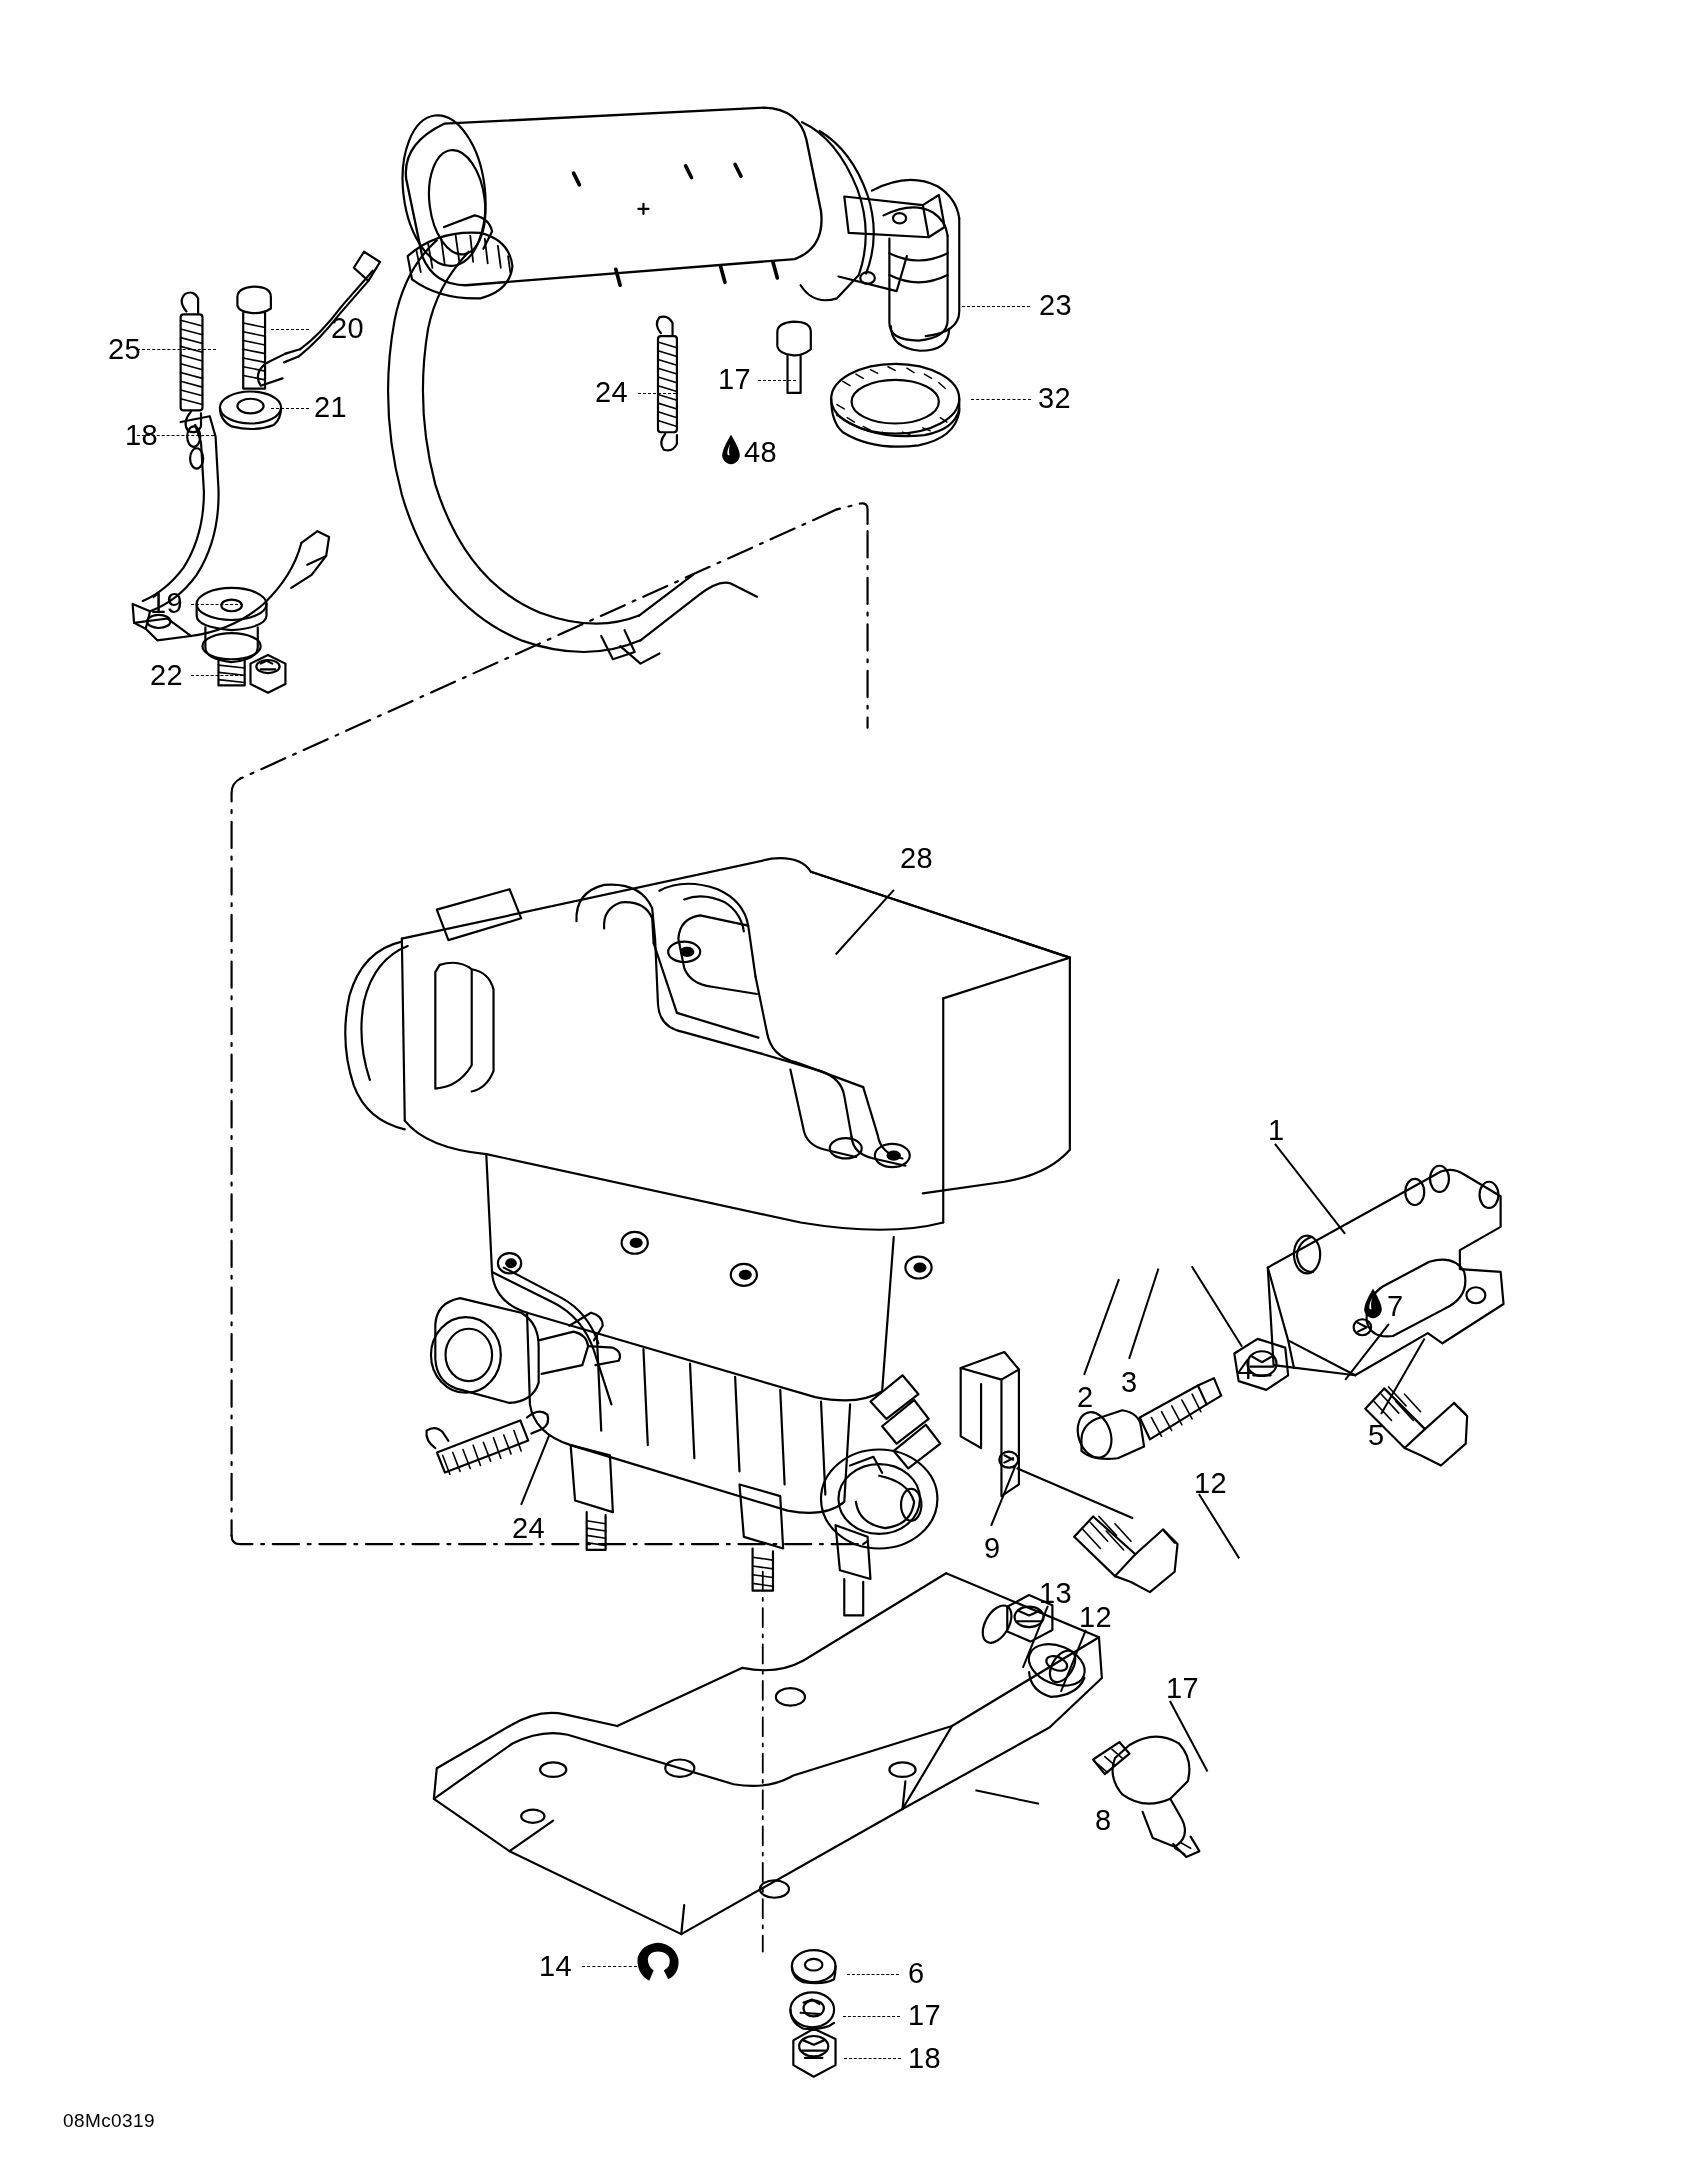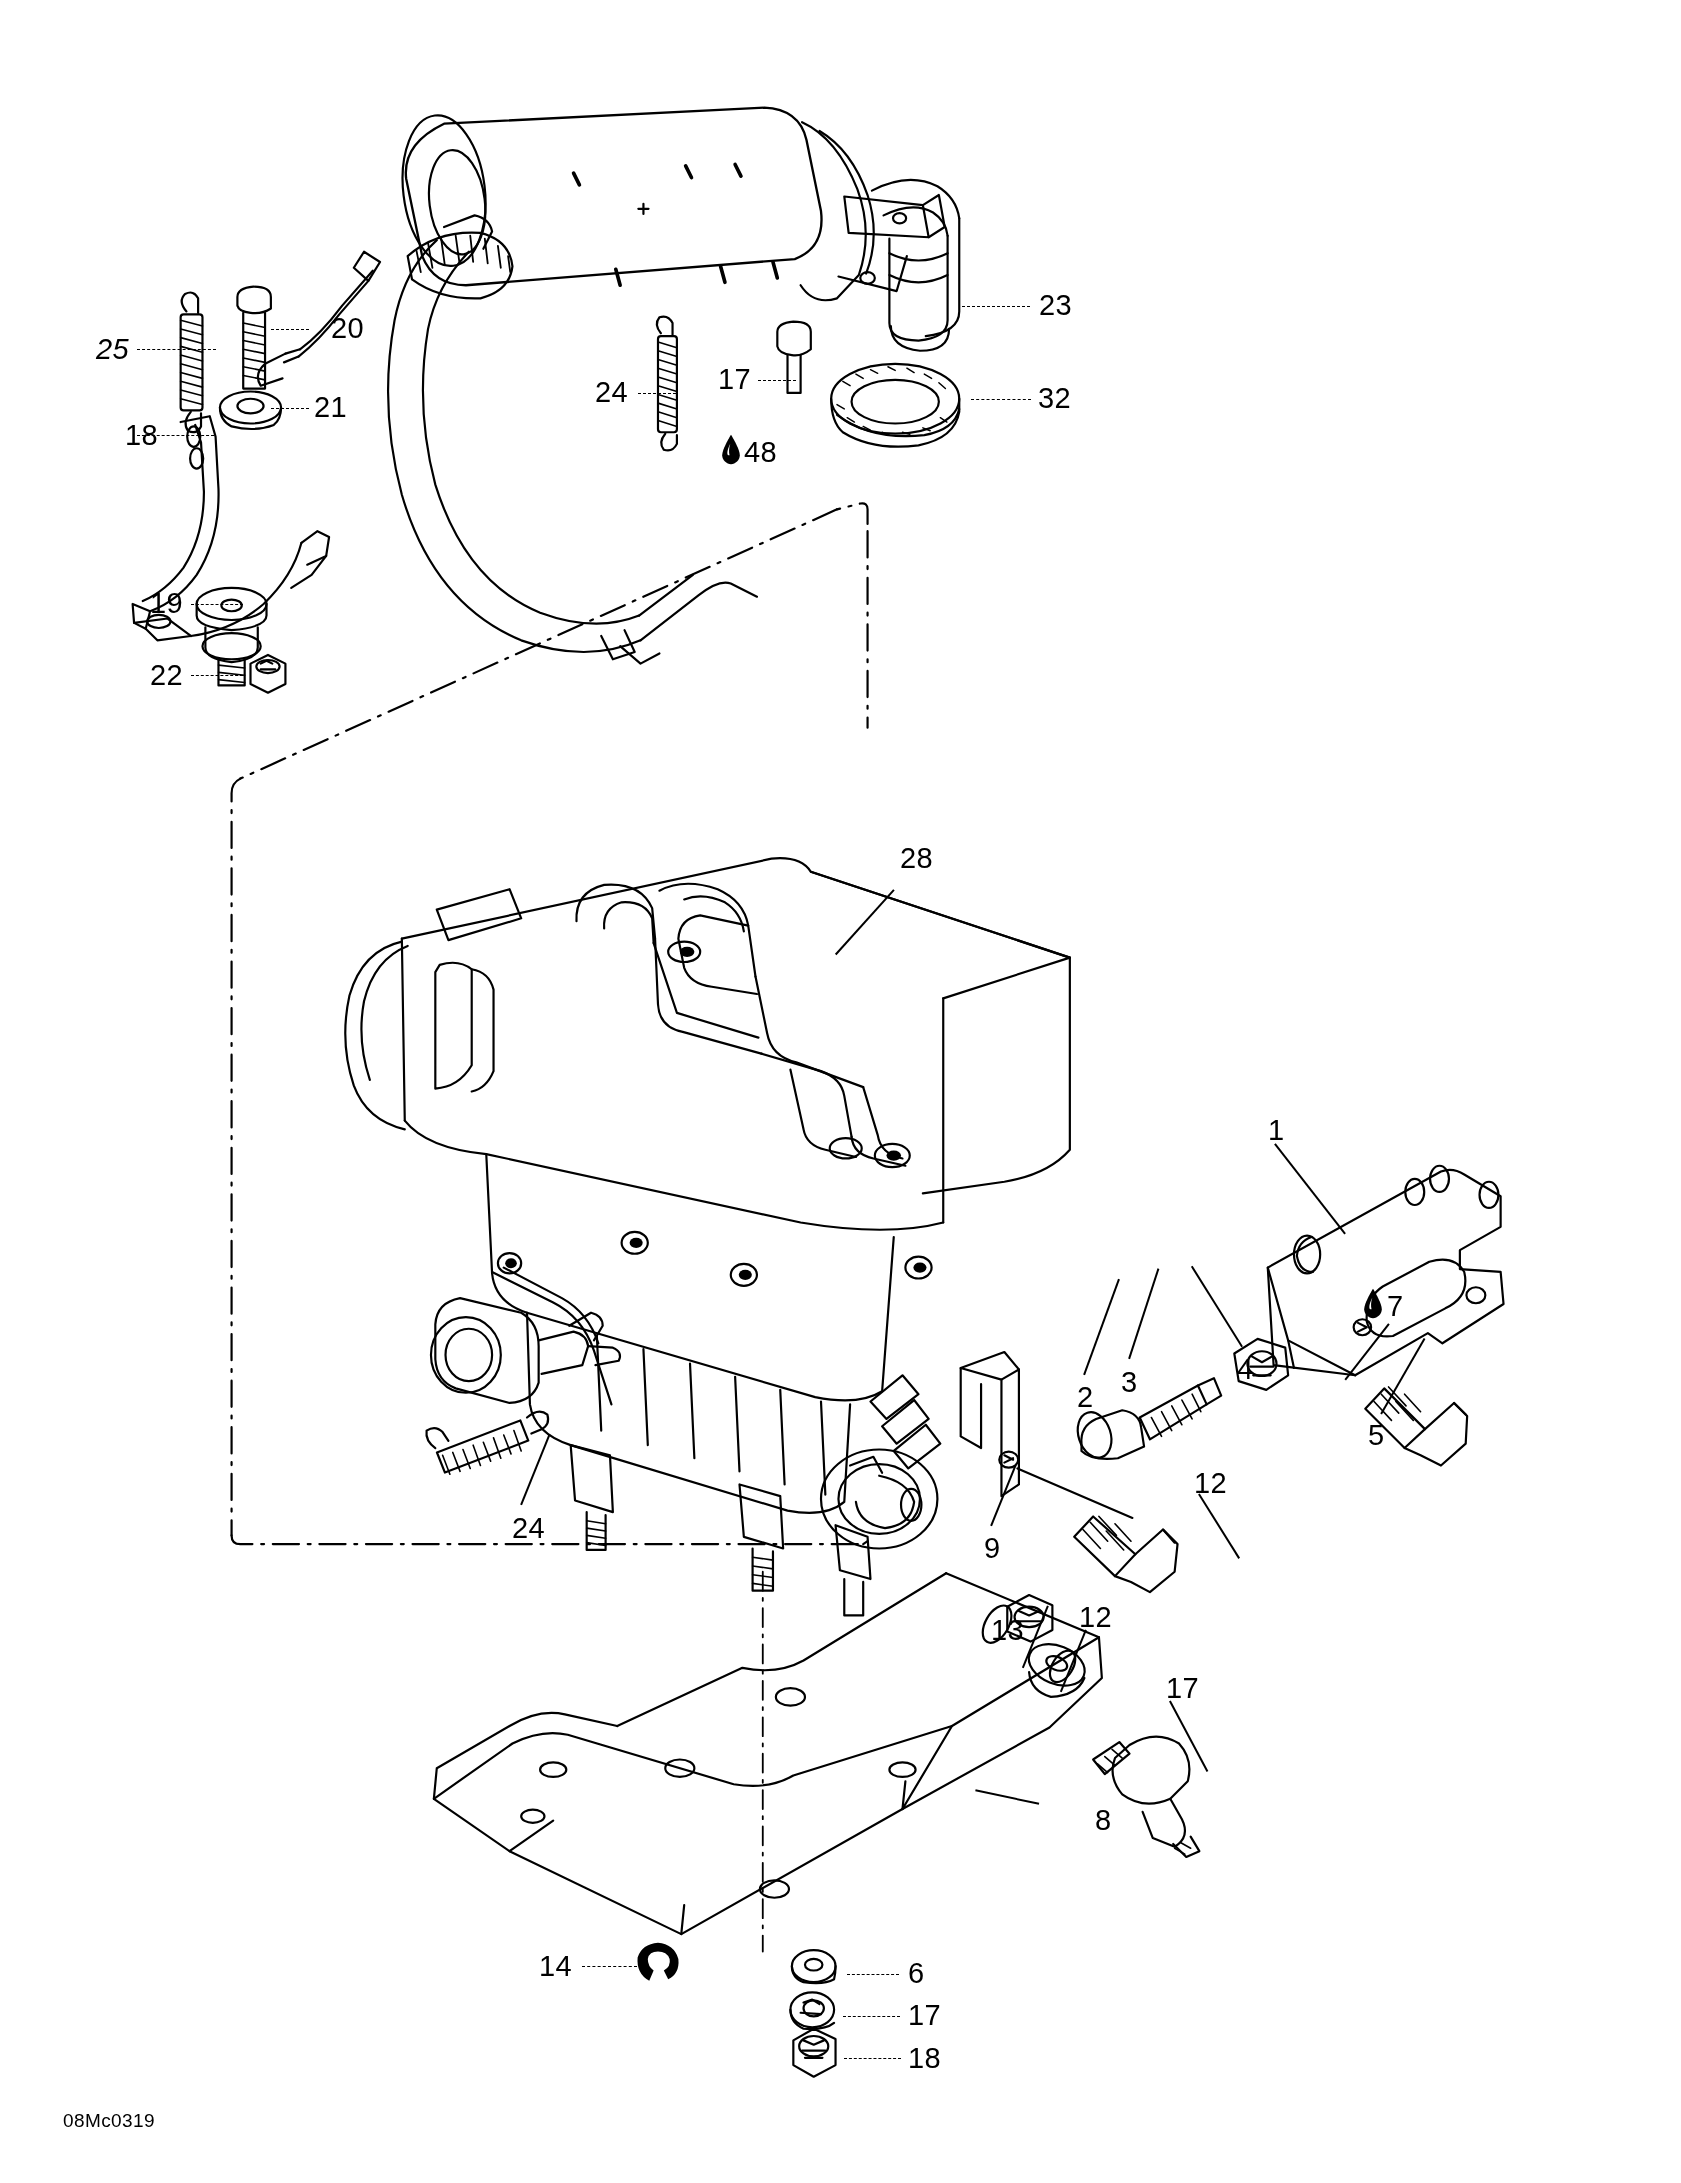--- a/index.html
+++ b/index.html
@@ -448,21 +448,21 @@
 
       <g stroke-dasharray="26 10 4 10" stroke-width="2.5">
         <path d="M1048,2160 L1048,2682"></path>
       </g>
 
     </g>
   </svg>
 
   <div id="callout-layer">
       <div class="leader dashed" style="left: 137px; top: 349px; width: 79px; transform: rotate(0deg); border-top-style: dashed; border-top-width: 1.8px;"></div>
-      <div class="callout" style="left: 96px; top: 335px; font-style: italic;">25</div>
+      <div class="callout" style="left: 108px; top: 335px;">25</div>
       <div class="leader dashed" style="left: 271px; top: 329px; width: 38px; transform: rotate(0deg); border-top-style: dashed; border-top-width: 1.8px;"></div>
       <div class="callout" style="left: 331px; top: 314px;">20</div>
       <div class="leader dashed" style="left: 271px; top: 408px; width: 38px; transform: rotate(0deg); border-top-style: dashed; border-top-width: 1.8px;"></div>
       <div class="callout" style="left: 314px; top: 393px;">21</div>
       <div class="leader dashed" style="left: 137px; top: 435px; width: 77px; transform: rotate(0deg); border-top-style: dashed; border-top-width: 1.8px;"></div>
       <div class="callout" style="left: 96px; top: 421px; margin-left: 29px;">18</div>
       <div class="leader dashed" style="left: 191px; top: 604px; width: 52px; transform: rotate(0deg); border-top-style: dashed; border-top-width: 1.8px;"></div>
       <div class="callout" style="left: 150px; top: 589px;">19</div>
       <div class="leader dashed" style="left: 191px; top: 675px; width: 52px; transform: rotate(0deg); border-top-style: dashed; border-top-width: 1.8px;"></div>
       <div class="callout" style="left: 150px; top: 661px;">22</div>
@@ -499,21 +499,21 @@
         </svg>
       </div>
       <div class="callout" style="left: 1387px; top: 1292px;">7</div>
       <div class="leader" style="left: 1381px; top: 1413px; width: 87px; transform: rotate(-60deg); height: 1.8px;"></div>
       <div class="callout" style="left: 1368px; top: 1421px;">5</div>
       <div class="leader" style="left: 991px; top: 1525px; width: 65px; transform: rotate(-68deg); height: 1.8px;"></div>
       <div class="callout" style="left: 984px; top: 1534px;">9</div>
       <div class="leader" style="left: 1199px; top: 1493px; width: 76px; transform: rotate(58deg); height: 1.8px;"></div>
       <div class="callout" style="left: 1194px; top: 1469px;">12</div>
       <div class="leader" style="left: 1048px; top: 1605px; width: 67px; transform: rotate(112deg); height: 1.8px;"></div>
-      <div class="callout" style="left: 991px; top: 1579px; margin-top: 37px;">13</div>
+      <div class="callout" style="left: 1039px; top: 1579px;">13</div>
       <div class="leader" style="left: 1086px; top: 1629px; width: 67px; transform: rotate(112deg); height: 1.8px;"></div>
       <div class="callout" style="left: 1079px; top: 1603px;">12</div>
       <div class="leader" style="left: 1170px; top: 1700px; width: 80px; transform: rotate(62deg); height: 1.8px;"></div>
       <div class="callout" style="left: 1166px; top: 1674px;">17</div>
       <div class="leader" style="left: 1039px; top: 1803px; width: 65px; transform: rotate(-168deg); height: 1.8px;"></div>
       <div class="callout" style="left: 1095px; top: 1806px;">8</div>
       <div class="leader" style="left: 521px; top: 1504px; width: 76px; transform: rotate(-68deg); height: 1.8px;"></div>
       <div class="callout" style="left: 512px; top: 1514px;">24</div>
       <div class="leader dashed" style="left: 582px; top: 1966px; width: 55px; transform: rotate(0deg); border-top-style: dashed; border-top-width: 1.8px;"></div>
       <div class="callout" style="left: 539px; top: 1952px;">14</div>

